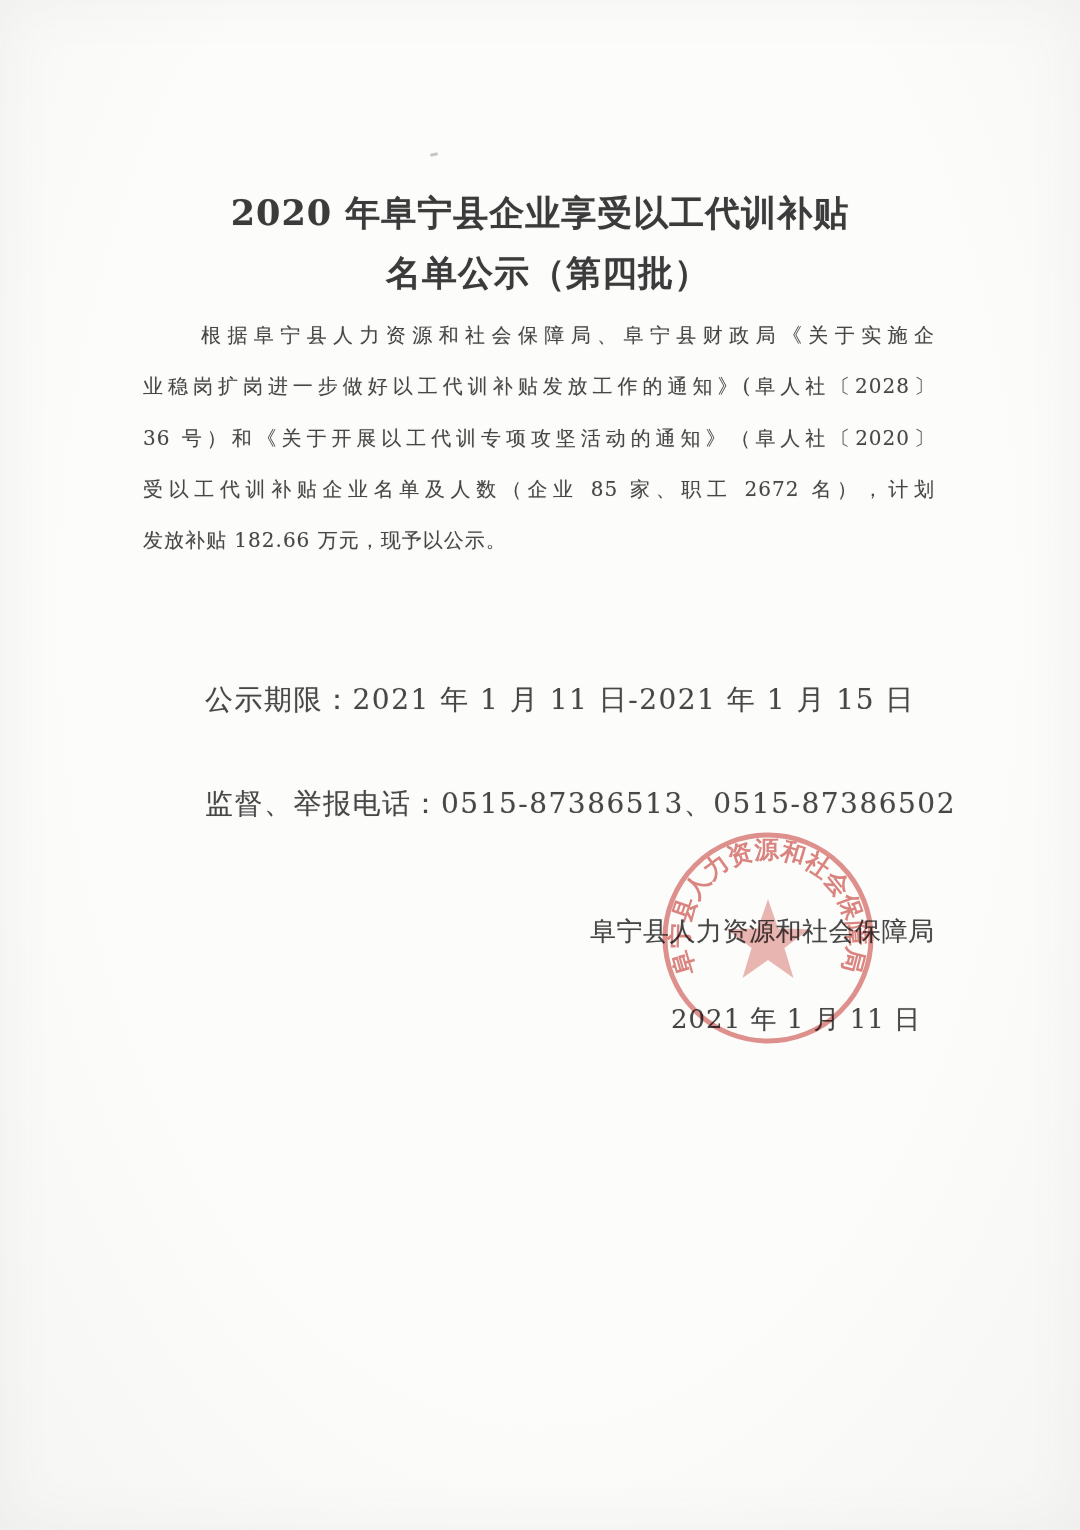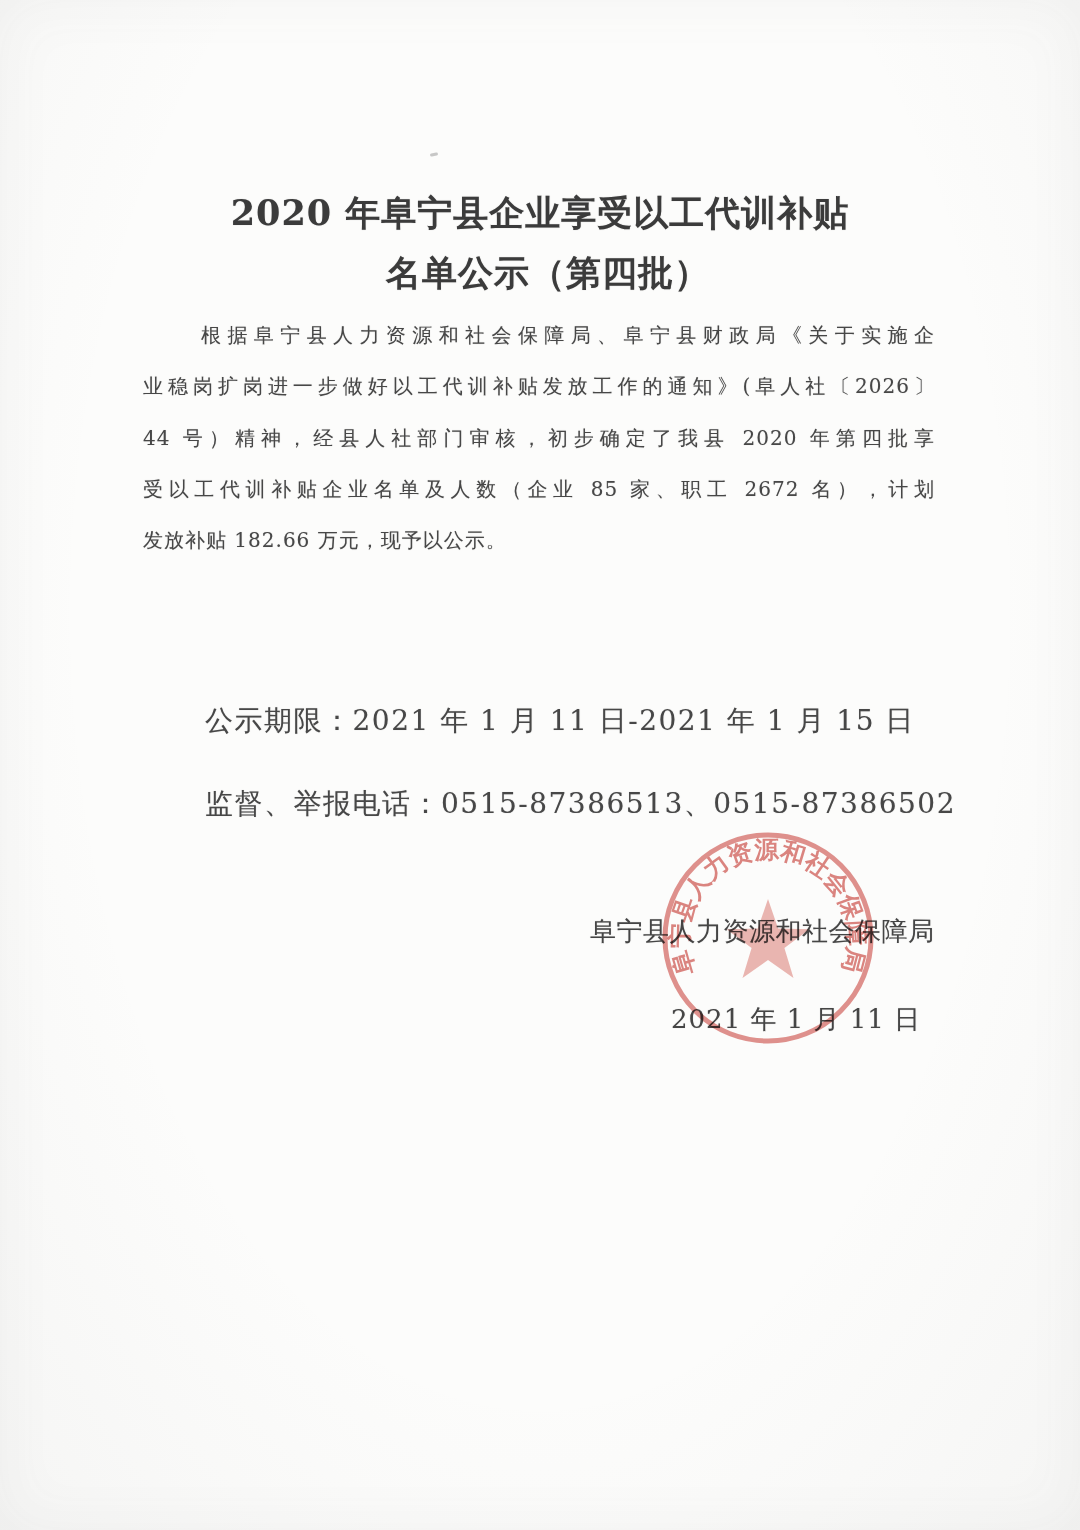--- a/index.html
+++ b/index.html
@@ -66,21 +66,21 @@
 
   .info-line {
     position: absolute;
     left: 205px;
     font-size: 28px;
     letter-spacing: 1.5px;
     color: #474747;
     text-shadow: 0 0 1px rgba(70,70,70,0.3);
     white-space: nowrap;
   }
-  .notice-period { top: 702px; }
+  .notice-period { top: 681px; }
   .hotline       { top: 737px; margin-top: 48px; }
 
   .issuer {
     position: absolute;
     left: 590px;
     top: 914px;
     font-size: 26px;
     letter-spacing: 0.5px;
     color: #454545;
     text-shadow: 0 0 1px rgba(70,70,70,0.3);
@@ -116,22 +116,22 @@
 
 <div class="page">
 
   <div class="artifact-dot"></div>
 
   <div class="title title-1">2020 年阜宁县企业享受以工代训补贴</div>
   <div class="title title-2">名单公示（第四批）</div>
 
   <div class="paragraph">
     <div class="para-line first">根据阜宁县人力资源和社会保障局、阜宁县财政局《关于实施企</div>
-    <div class="para-line">业稳岗扩岗进一步做好以工代训补贴发放工作的通知》(阜人社〔2026〕</div>
-    <div class="para-line">44 号）精神，经县人社部门审核，初步确定了我县 2020 年第四批享</div>
+    <div class="para-line">业稳岗扩岗进一步做好以工代训补贴发放工作的通知》(阜人社〔2028〕</div>
+    <div class="para-line">36 号）和《关于开展以工代训专项攻坚活动的通知》（阜人社〔2020〕</div>
     <div class="para-line">受以工代训补贴企业名单及人数（企业 85 家、职工 2672 名），计划</div>
     <div class="para-line last">发放补贴 182.66 万元，现予以公示。</div>
   </div>
 
   <div class="info-line notice-period">公示期限：2021 年 1 月 11 日-2021 年 1 月 15 日</div>
   <div class="info-line hotline">监督、举报电话：0515-87386513、0515-87386502</div>
 
   <div class="issuer">阜宁县人力资源和社会保障局</div>
   <div class="sign-date">2021 年 1 月 11 日</div>
 

